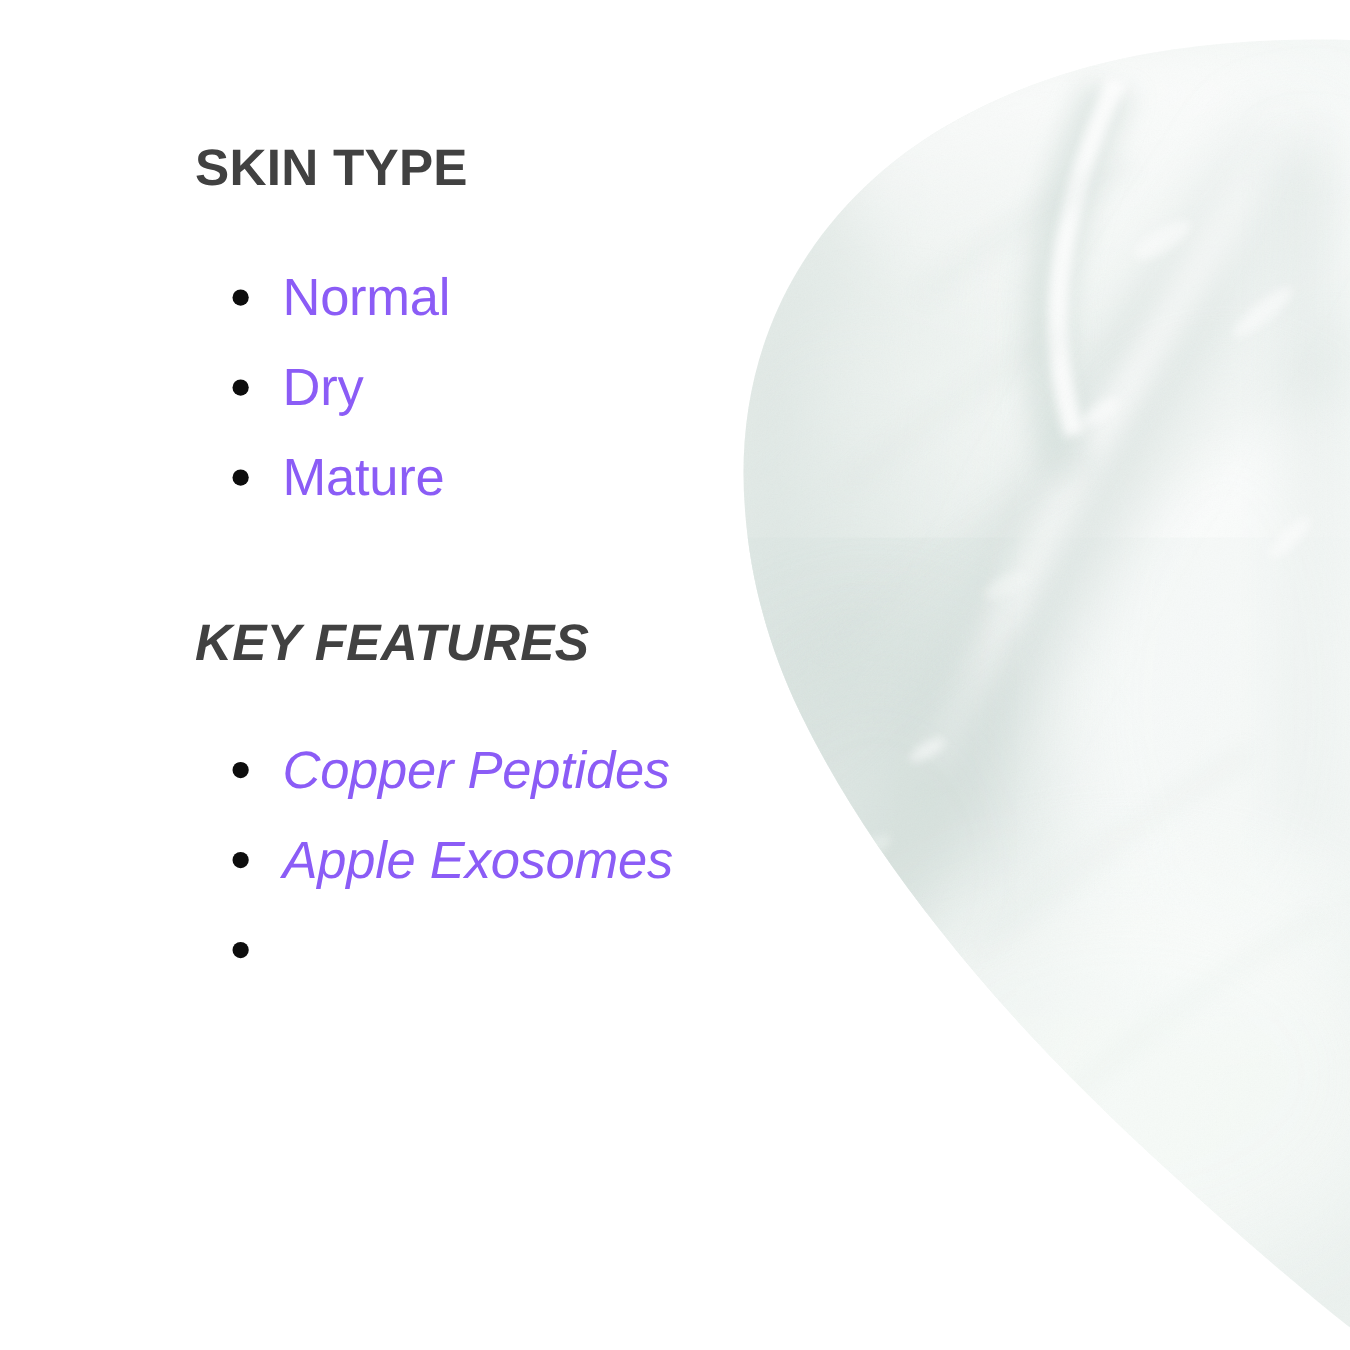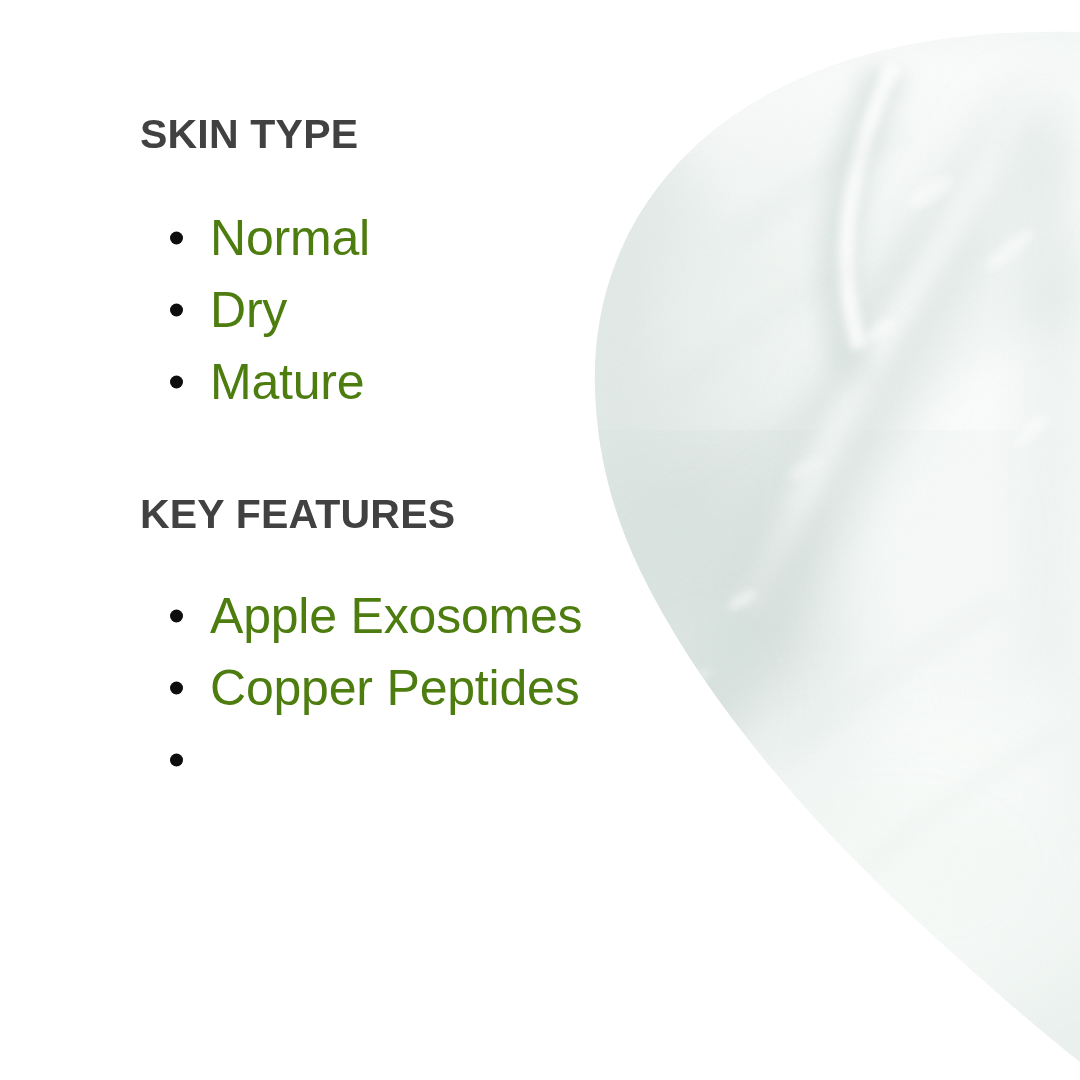--- a/index.html
+++ b/index.html
@@ -31,33 +31,33 @@
 
   #swatch svg {
     display: block;
     width: 1080px;
     height: 1080px;
   }
 
   
   #text-column {
     position: absolute;
-    left: 0;
+    left: 16px;
     top: 0;
     width: 620px;
     height: 1080px;
   }
 
   .section {
     position: absolute;
     left: 140px;
   }
 
   #section-skin-type { top: 110px; }
-  #section-key-features { top: 490px; }
+  #section-key-features { top: 490px; font-style: italic; }
 
   .section-heading {
     margin: 0;
     font-size: 41px;
     font-weight: 700;
     letter-spacing: 0.2px;
     color: #414141;
     line-height: 1.18;
     white-space: nowrap;
   }
@@ -68,23 +68,23 @@
     padding: 0;
     position: relative;
   }
 
   #list-skin-type { margin-top: 44px; }
   #list-key-features { margin-top: 42px; }
 
   .bullet-item {
     position: relative;
     padding-left: 70px;
-    font-size: 50px;
+    font-size: 42px;
     font-weight: 400;
-    color: #4d7c0f;
+    color: #8b5cf6;
     line-height: 1.0;
     height: 72px;
     display: flex;
     align-items: center;
     white-space: nowrap;
     letter-spacing: -0.2px;
   }
 
   .bullet-dot {
     position: absolute;
@@ -302,25 +302,25 @@
         </li>
       </ul>
     </div>
 
     <div class="section" id="section-key-features">
       <h2 class="section-heading">KEY FEATURES</h2>
 
       <ul class="bullet-list" id="list-key-features">
         <li class="bullet-item">
           <span class="bullet-dot"></span>
+          <span class="bullet-label">Copper Peptides</span>
+        </li>
+        <li class="bullet-item">
+          <span class="bullet-dot"></span>
           <span class="bullet-label">Apple Exosomes</span>
-        </li>
-        <li class="bullet-item">
-          <span class="bullet-dot"></span>
-          <span class="bullet-label">Copper Peptides</span>
         </li>
         <li class="bullet-item">
           <span class="bullet-dot"></span>
         </li>
       </ul>
     </div>
 
   </div>
 </div>
 

